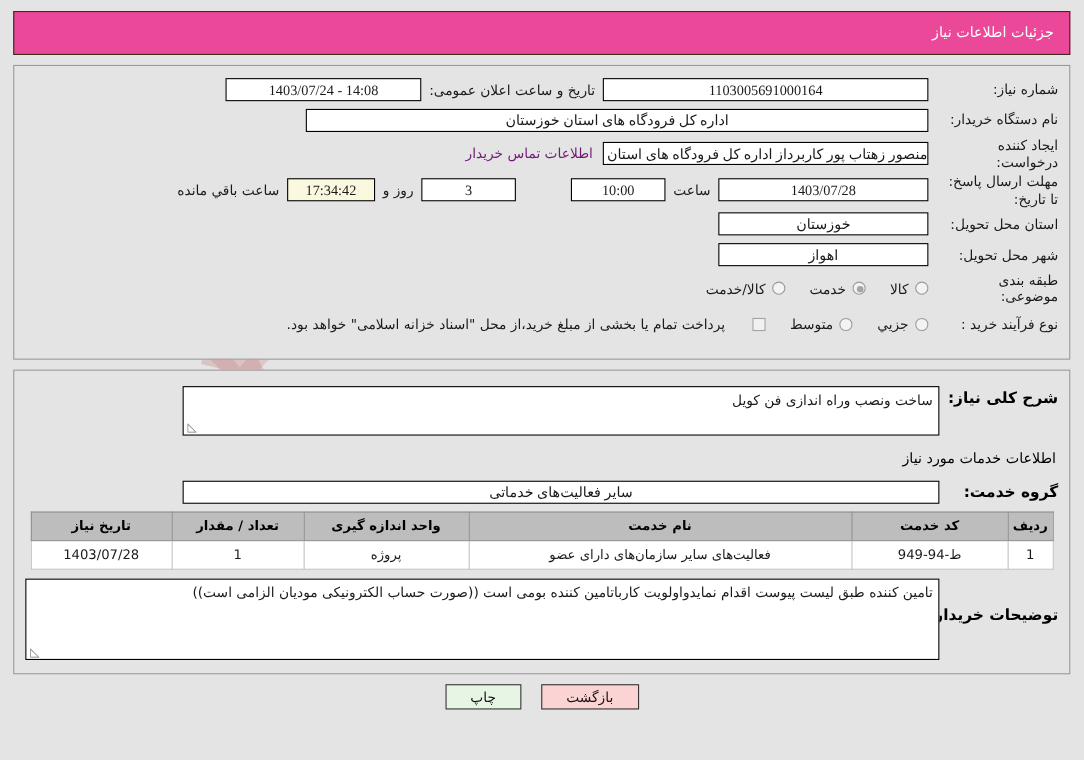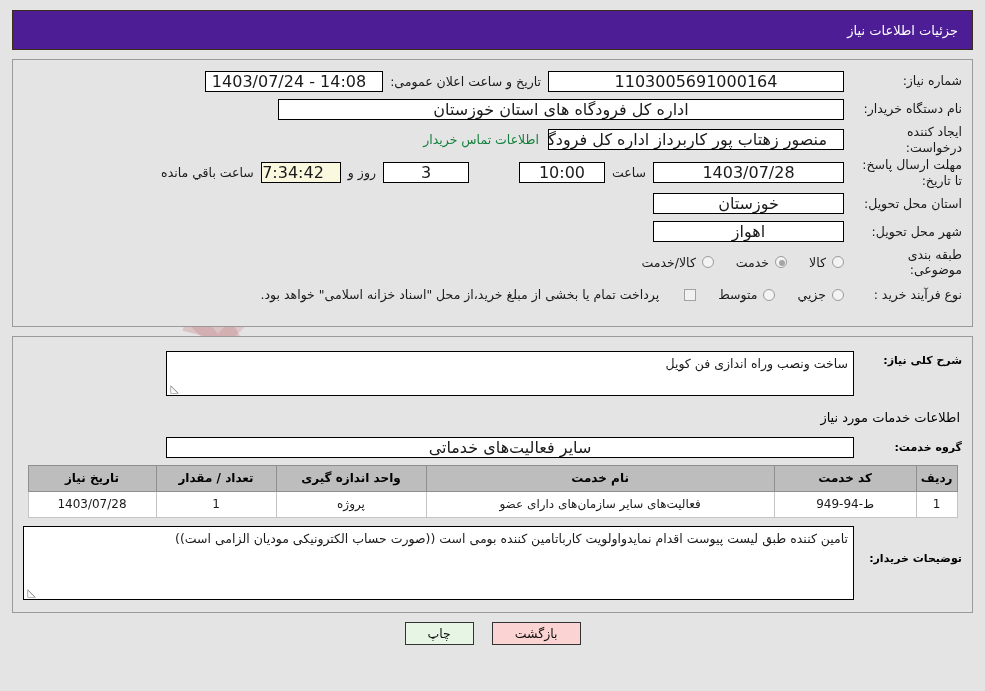--- a/index.html
+++ b/index.html
@@ -53,21 +53,21 @@
     background: rgba(196,120,125,0.30);
     clip-path: polygon(4% 4%, 30% 4%, 30% 60%, 56% 60%, 56% 42%, 96% 72%, 56% 99%, 56% 82%, 4% 82%);
     transform: rotate(14deg);
   }
 
   
   #page { position: relative; z-index: 10; }
   .header-bar {
     margin: 10px 12px 0 12px;
     height: 40px;
-    background: #4c1d95;
+    background: #ec4899;
     border: 1px solid #3a2d1a;
     display: flex;
     align-items: center;
     justify-content: flex-start;
     padding: 0 14px;
   }
   .header-title {
     color: #ffffff;
     font-size: 13px;
   }
@@ -96,39 +96,40 @@
     flex: 0 0 auto;
     line-height: 1.25;
   }
   .lbl.w-main { width: 118px; }
 
   .fld {
     background: #ffffff;
     border: 1px solid #000000;
     height: 21px;
     line-height: 19px;
-    font-size: 16px;
-    color: #1a1a1a;
-    padding: 0 16px;
+    font-size: 13px;
+    color: #1a1a1a;
+    padding: 0 0;
     text-align: center;
     overflow: hidden;
     white-space: nowrap;
+    font-family: Liberation Serif, serif;
   }
   .fld.rt { }
   .fld.yellow { background: #fbf8e0; }
 
   .inline-lbl {
     font-size: 12.5px;
     color: #1a1a1a;
     padding: 0 7px;
     white-space: nowrap;
   }
   .link {
     font-size: 12.5px;
-    color: #15803d;
+    color: #701a75;
     padding: 0 9px;
     white-space: nowrap;
     cursor: pointer;
   }
 
   
   .radio-group { display: flex; align-items: center; direction: rtl; }
   .radio-item { display: flex; align-items: center; margin-left: 22px; }
   .radio {
     width: 12px; height: 12px;
@@ -153,21 +154,21 @@
     width: 12px; height: 12px;
     border: 1px solid #a2a2a2;
     background: #f1f1f1;
     display: inline-block;
     flex: 0 0 auto;
   }
   .chk-lbl { font-size: 12.5px; margin-right: 25px; color: #1a1a1a; white-space: nowrap; }
 
   
   .strong-lbl {
-    font-size: 11px;
+    font-size: 14px;
     font-weight: bold;
     color: #000;
     white-space: nowrap;
   }
   .ta {
     background: #ffffff;
     border: 1px solid #000;
     font-size: 12.5px;
     color: #1a1a1a;
     padding: 3px 5px;

